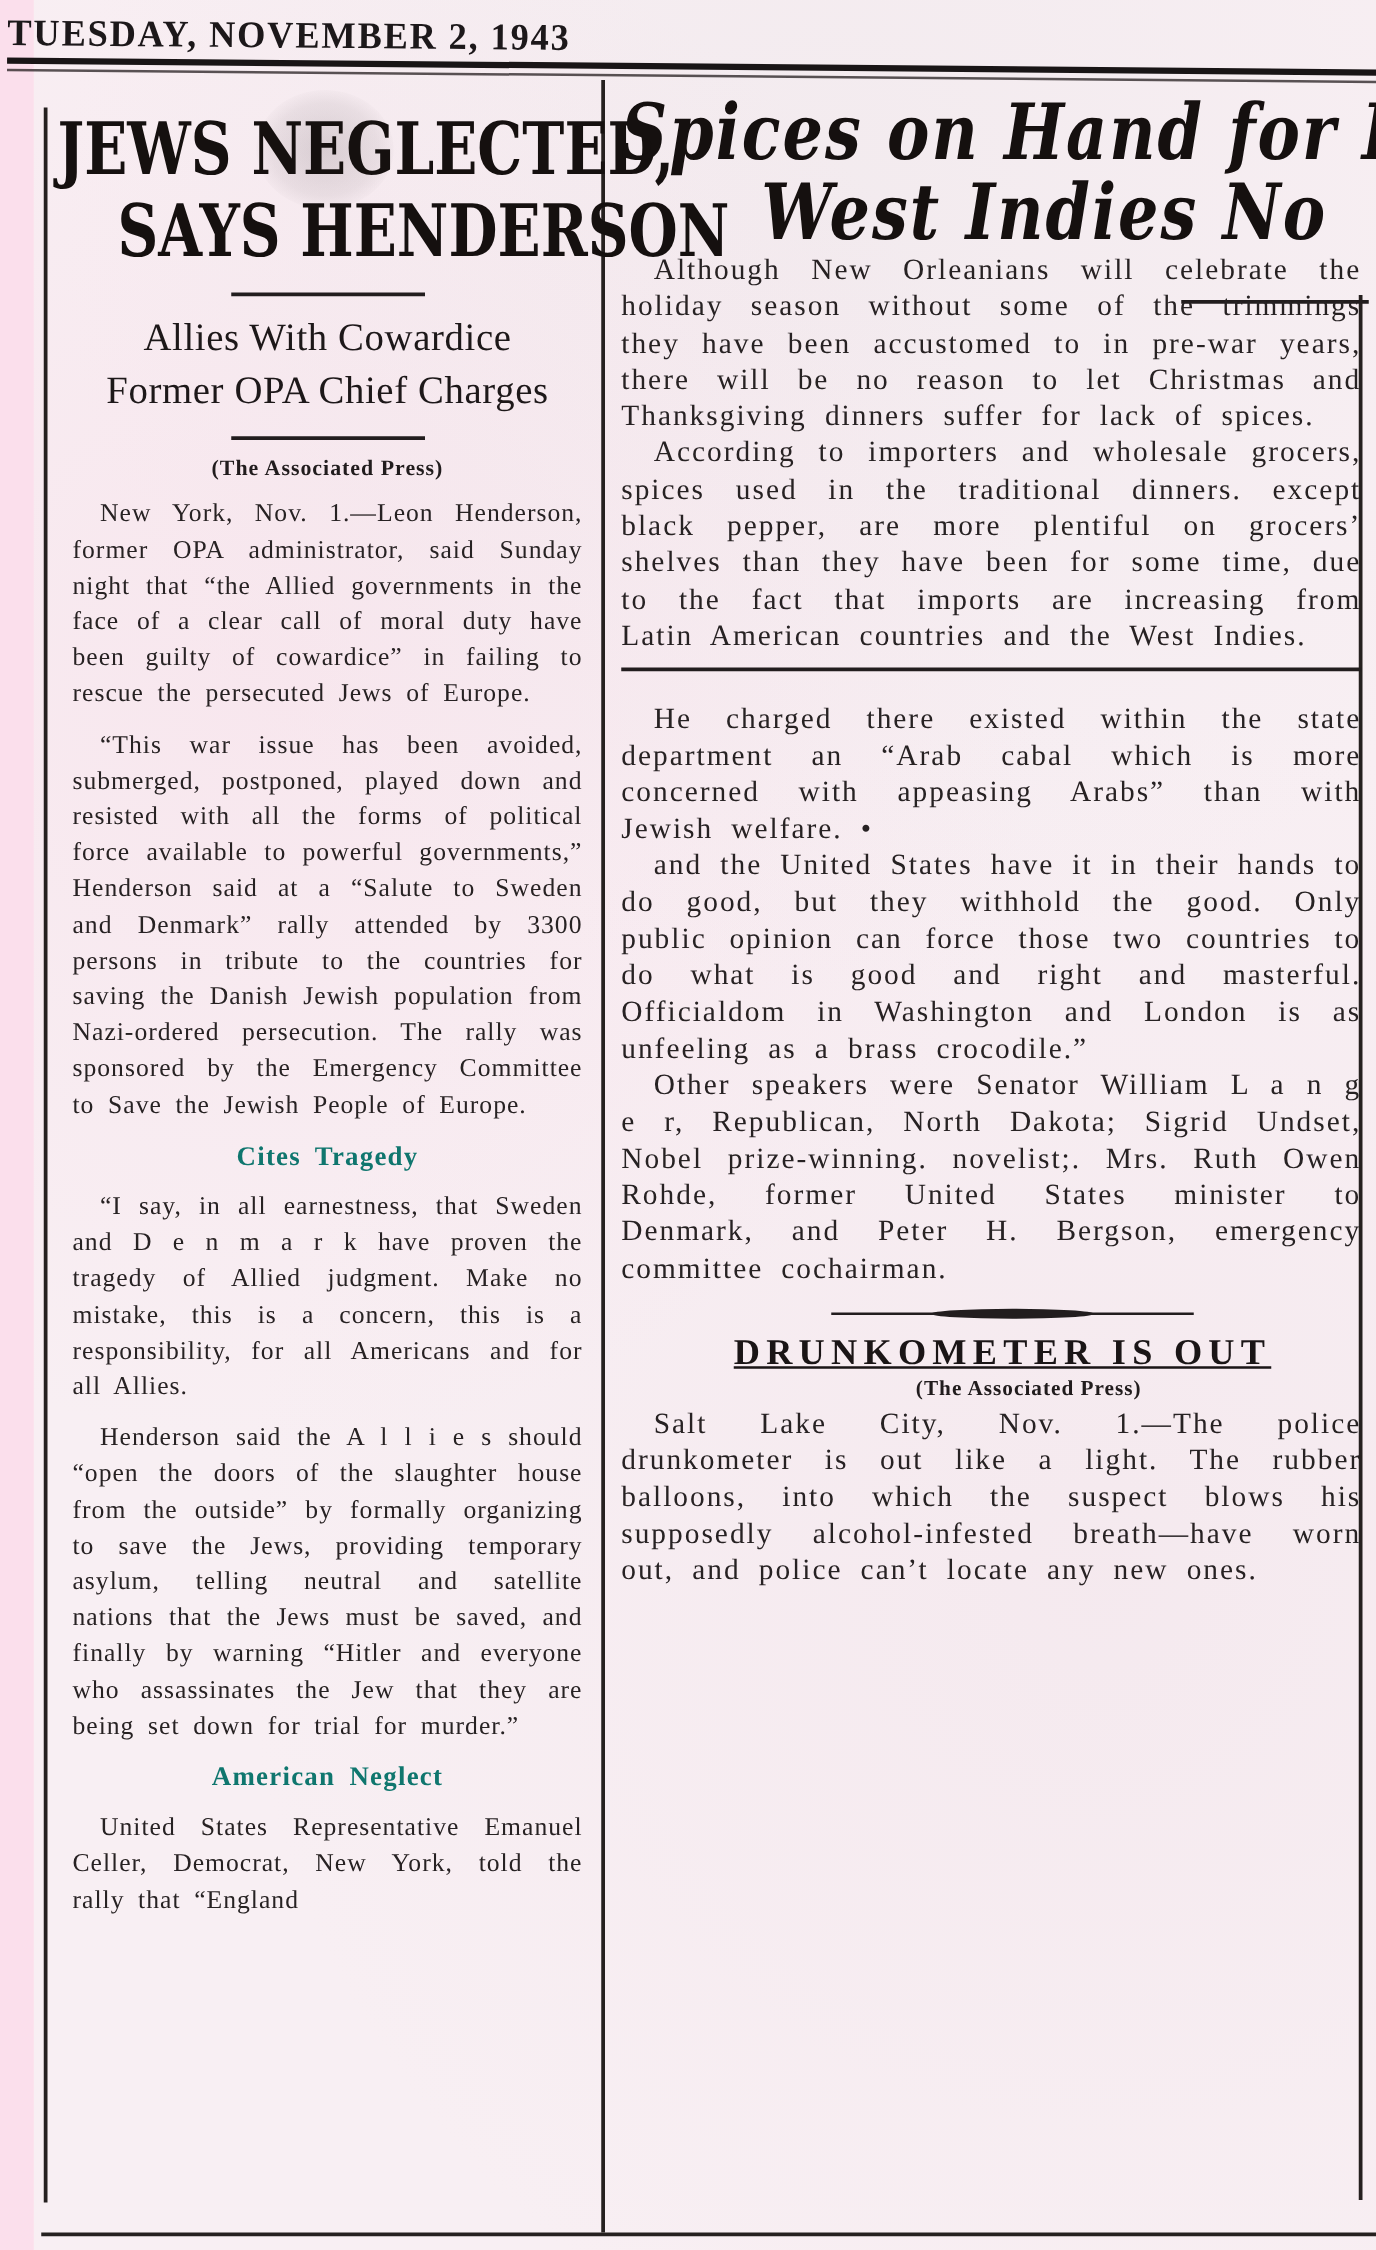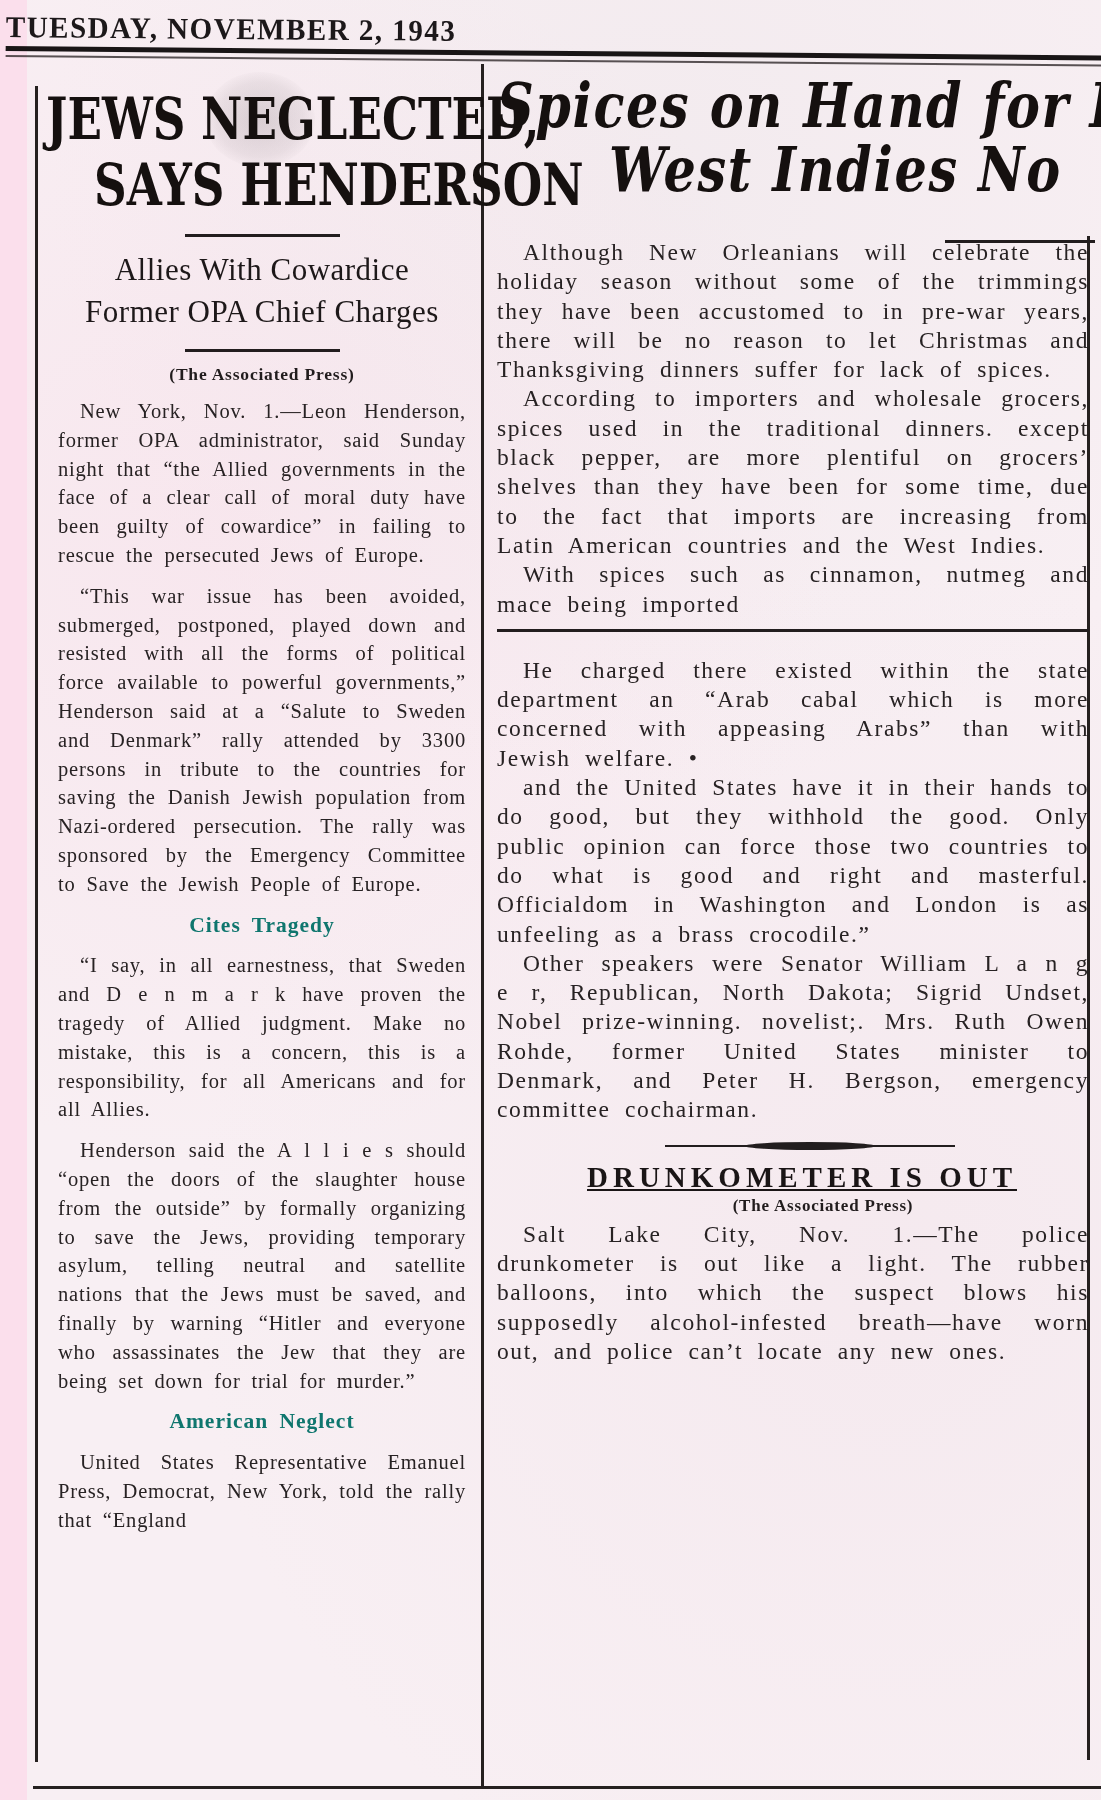--- a/index.html
+++ b/index.html
@@ -82,21 +82,21 @@
     transform: scaleX(0.82); transform-origin: left top;
   }
   .hl-right-2 { margin-left: 112px; }
   .hl-right-rule { position: absolute; left: 945px; top: 240px; width: 150px; height: 3px; background: #221d1e; }
   .body-right {
     font-size: 23.5px; line-height: 29.3px;
     letter-spacing: 1.6px; word-spacing: 7px;
     text-align: justify; color: #272223;
   }
   .body-right p { margin: 0; text-indent: 26px; }
-  .spices-body { margin-top: 36px; }
+  .spices-body { }
   .col-rule { height: 3px; background: #221d1e; margin: 10px 0 24px 0; width: 100%; }
   
   .spindle { position: relative; width: 290px; height: 10px; margin: 16px 0 10px 168px; }
   .spindle::before {
     content: ""; position: absolute; left: 0; right: 0; top: 4px; height: 2px; background: #221d1e;
   }
   .spindle::after {
     content: ""; position: absolute; left: 50%; top: 1px; width: 130px; height: 8px;
     margin-left: -65px; background: #221d1e; border-radius: 50%;
   }
@@ -142,33 +142,32 @@
 
   <div class="ap-byline">(The Associated Press)</div>
 
   <div class="body-left">
     <p>New York, Nov. 1.—Leon Henderson, former OPA administrator, said Sunday night that “the Allied governments in the face of a clear call of moral duty have been guilty of cowardice” in failing to rescue the persecuted Jews of Europe.</p>
     <p>“This war issue has been avoided, submerged, postponed, played down and resisted with all the forms of political force available to powerful governments,” Henderson said at a “Salute to Sweden and Denmark” rally attended by 3300 persons in tribute to the countries for saving the Danish Jewish population from Nazi-ordered persecution. The rally was sponsored by the Emergency Committee to Save the Jewish People of Europe.</p>
     <div class="crosshead">Cites Tragedy</div>
     <p>“I say, in all earnestness, that Sweden and D e n m a r k have proven the tragedy of Allied judgment. Make no mistake, this is a concern, this is a responsibility, for all Americans and for all Allies.</p>
     <p>Henderson said the A l l i e s should “open the doors of the slaughter house from the outside” by formally organizing to save the Jews, providing temporary asylum, telling neutral and satellite nations that the Jews must be saved, and finally by warning “Hitler and everyone who assassinates the Jew that they are being set down for trial for murder.”</p>
     <div class="crosshead">American Neglect</div>
-    <p>United States Representative Emanuel Press, Democrat, New York, told the rally that “England</p>
+    <p>United States Representative Emanuel Celler, Democrat, New York, told the rally that “England</p>
   </div>
 </div>
 
 <div class="right-col">
   <div>
     <div class="hl-right">Spices on Hand for H</div>
     <div class="hl-right hl-right-2">West Indies No</div>
 
     <div class="body-right spices-body">
       <p>Although New Orleanians will celebrate the holiday season without some of the trimmings they have been accustomed to in pre-war years, there will be no reason to let Christmas and Thanksgiving dinners suffer for lack of spices.</p>
       <p>According to importers and wholesale grocers, spices used in the traditional dinners. except black pepper, are more plentiful on grocers’ shelves than they have been for some time, due to the fact that imports are increasing from Latin American countries and the West Indies.</p>
-      <p>With spices such as cinnamon, nutmeg and mace being imported</p>
     </div>
 
     <div class="col-rule"></div>
 
     <div class="body-right">
       <p>He charged there existed within the state department an “Arab cabal which is more concerned with appeasing Arabs” than with Jewish welfare.  •</p>
       <p>and the United States have it in their hands to do good, but they withhold the good. Only public opinion can force those two countries to do what is good and right and masterful. Officialdom in Washington and London is as unfeeling as a brass crocodile.”</p>
       <p>Other speakers were Senator William L a n g e r, Republican, North Dakota; Sigrid Undset, Nobel prize-winning. novelist;. Mrs. Ruth Owen Rohde, former United States minister to Denmark, and Peter H. Bergson, emergency committee cochairman.</p>
     </div>
   </div>

